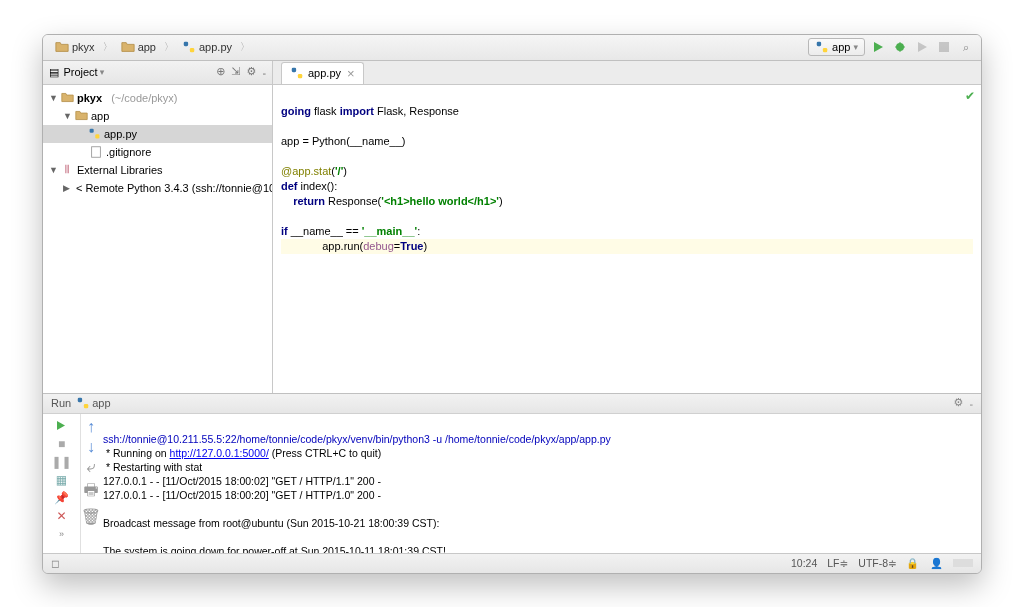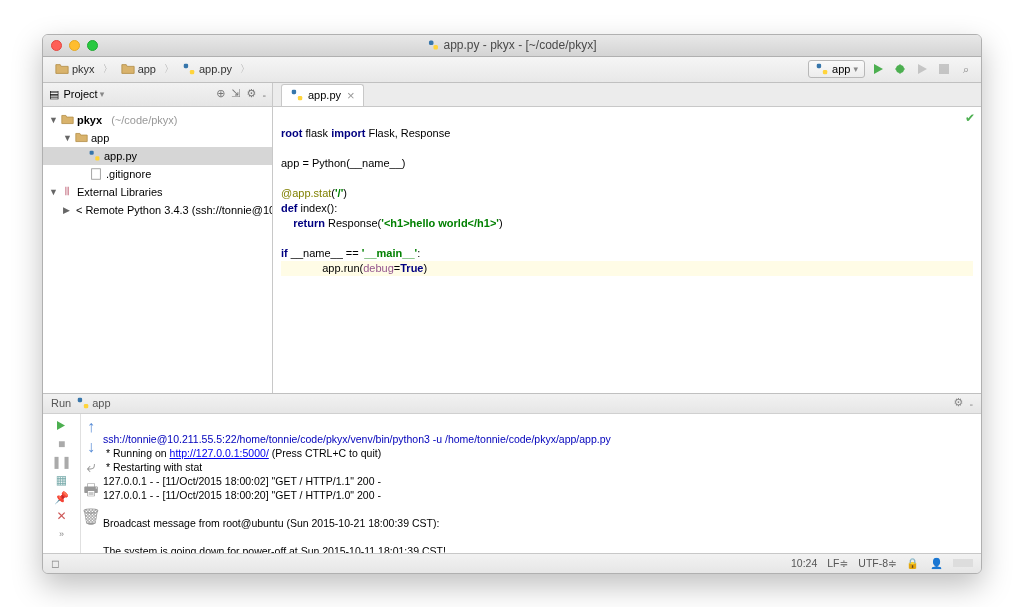--- a/index.html
+++ b/index.html
@@ -53,36 +53,20 @@
 .console .link { color: #0000ee; text-decoration: underline; }
 .statusbar { height: 20px; background: linear-gradient(#f2f2f2,#e6e6e6); border-top: 1px solid #c8c8c8; display: flex; align-items: center; padding: 0 8px; font-size: 10.5px; color: #555; }
 .statusbar .right { margin-left: auto; display: flex; gap: 10px; align-items: center; }
 .folder-icon svg, .py-mini svg { width: 13px; height: 13px; }
 </style>
 </head>
 <body>
 
 <div class="window">
 
-  <div class="titlebar">
-    <div class="traffic">
-      <div class="dot red"></div>
-      <div class="dot yellow"></div>
-      <div class="dot green"></div>
-    </div>
-    <div class="title">
-      <span class="py-icon">
-        <svg viewBox="0 0 16 16">
-            <rect x="2" y="2" width="6" height="6" rx="2" fill="#3776ab"></rect>
-            <rect x="8" y="8" width="6" height="6" rx="2" fill="#ffd43b"></rect>
-          </svg>
-      </span>
-      <span>app.py - pkyx - [~/code/pkyx]</span>
-    </div>
-  </div>
 
   <div class="toolbar">
     <div class="breadcrumb">
       <span class="bc-item">
         <span class="tree-icon">
             <svg viewBox="0 0 16 16">
               <path d="M1 3h5l1 2h8v8H1z" fill="#d9b36c" stroke="#b5904a"></path>
             </svg>
           </span>
         <span>pkyx</span>
@@ -219,21 +203,21 @@
               <svg viewBox="0 0 16 16">
                 <rect x="2" y="2" width="5" height="5" rx="1.5" fill="#3776ab"></rect>
                 <rect x="9" y="9" width="5" height="5" rx="1.5" fill="#ffd43b"></rect>
               </svg>
             </span>
           <span>app.py</span>
           <span class="tab-close">×</span>
         </div>
       </div>
       <div class="editor">
-<span class="check">✔</span><span class="kw">root</span><span> flask </span><span class="kw">import</span><span> Flask, Response</span>
+<span class="check">✔</span><span class="kw">going</span><span> flask </span><span class="kw">import</span><span> Flask, Response</span>
 
 <span>app = Python(__name__)</span>
 
 <span class="decor">@app.stat</span><span>(</span><span class="str">'/'</span><span>)</span>
 <span class="kw">def </span><span>index():</span>
 <span class="kw">    return </span><span>Response(</span><span class="str">'&lt;h1&gt;hello world&lt;/h1&gt;'</span><span>)</span>
 
 <span class="kw">if </span><span>__name__ == </span><span class="str">'__main__'</span><span>:</span>
 <span class="hl"><span>    app.run(</span><span class="self">debug</span><span>=</span><span class="kw">True</span><span>)</span></span>
       </div>

